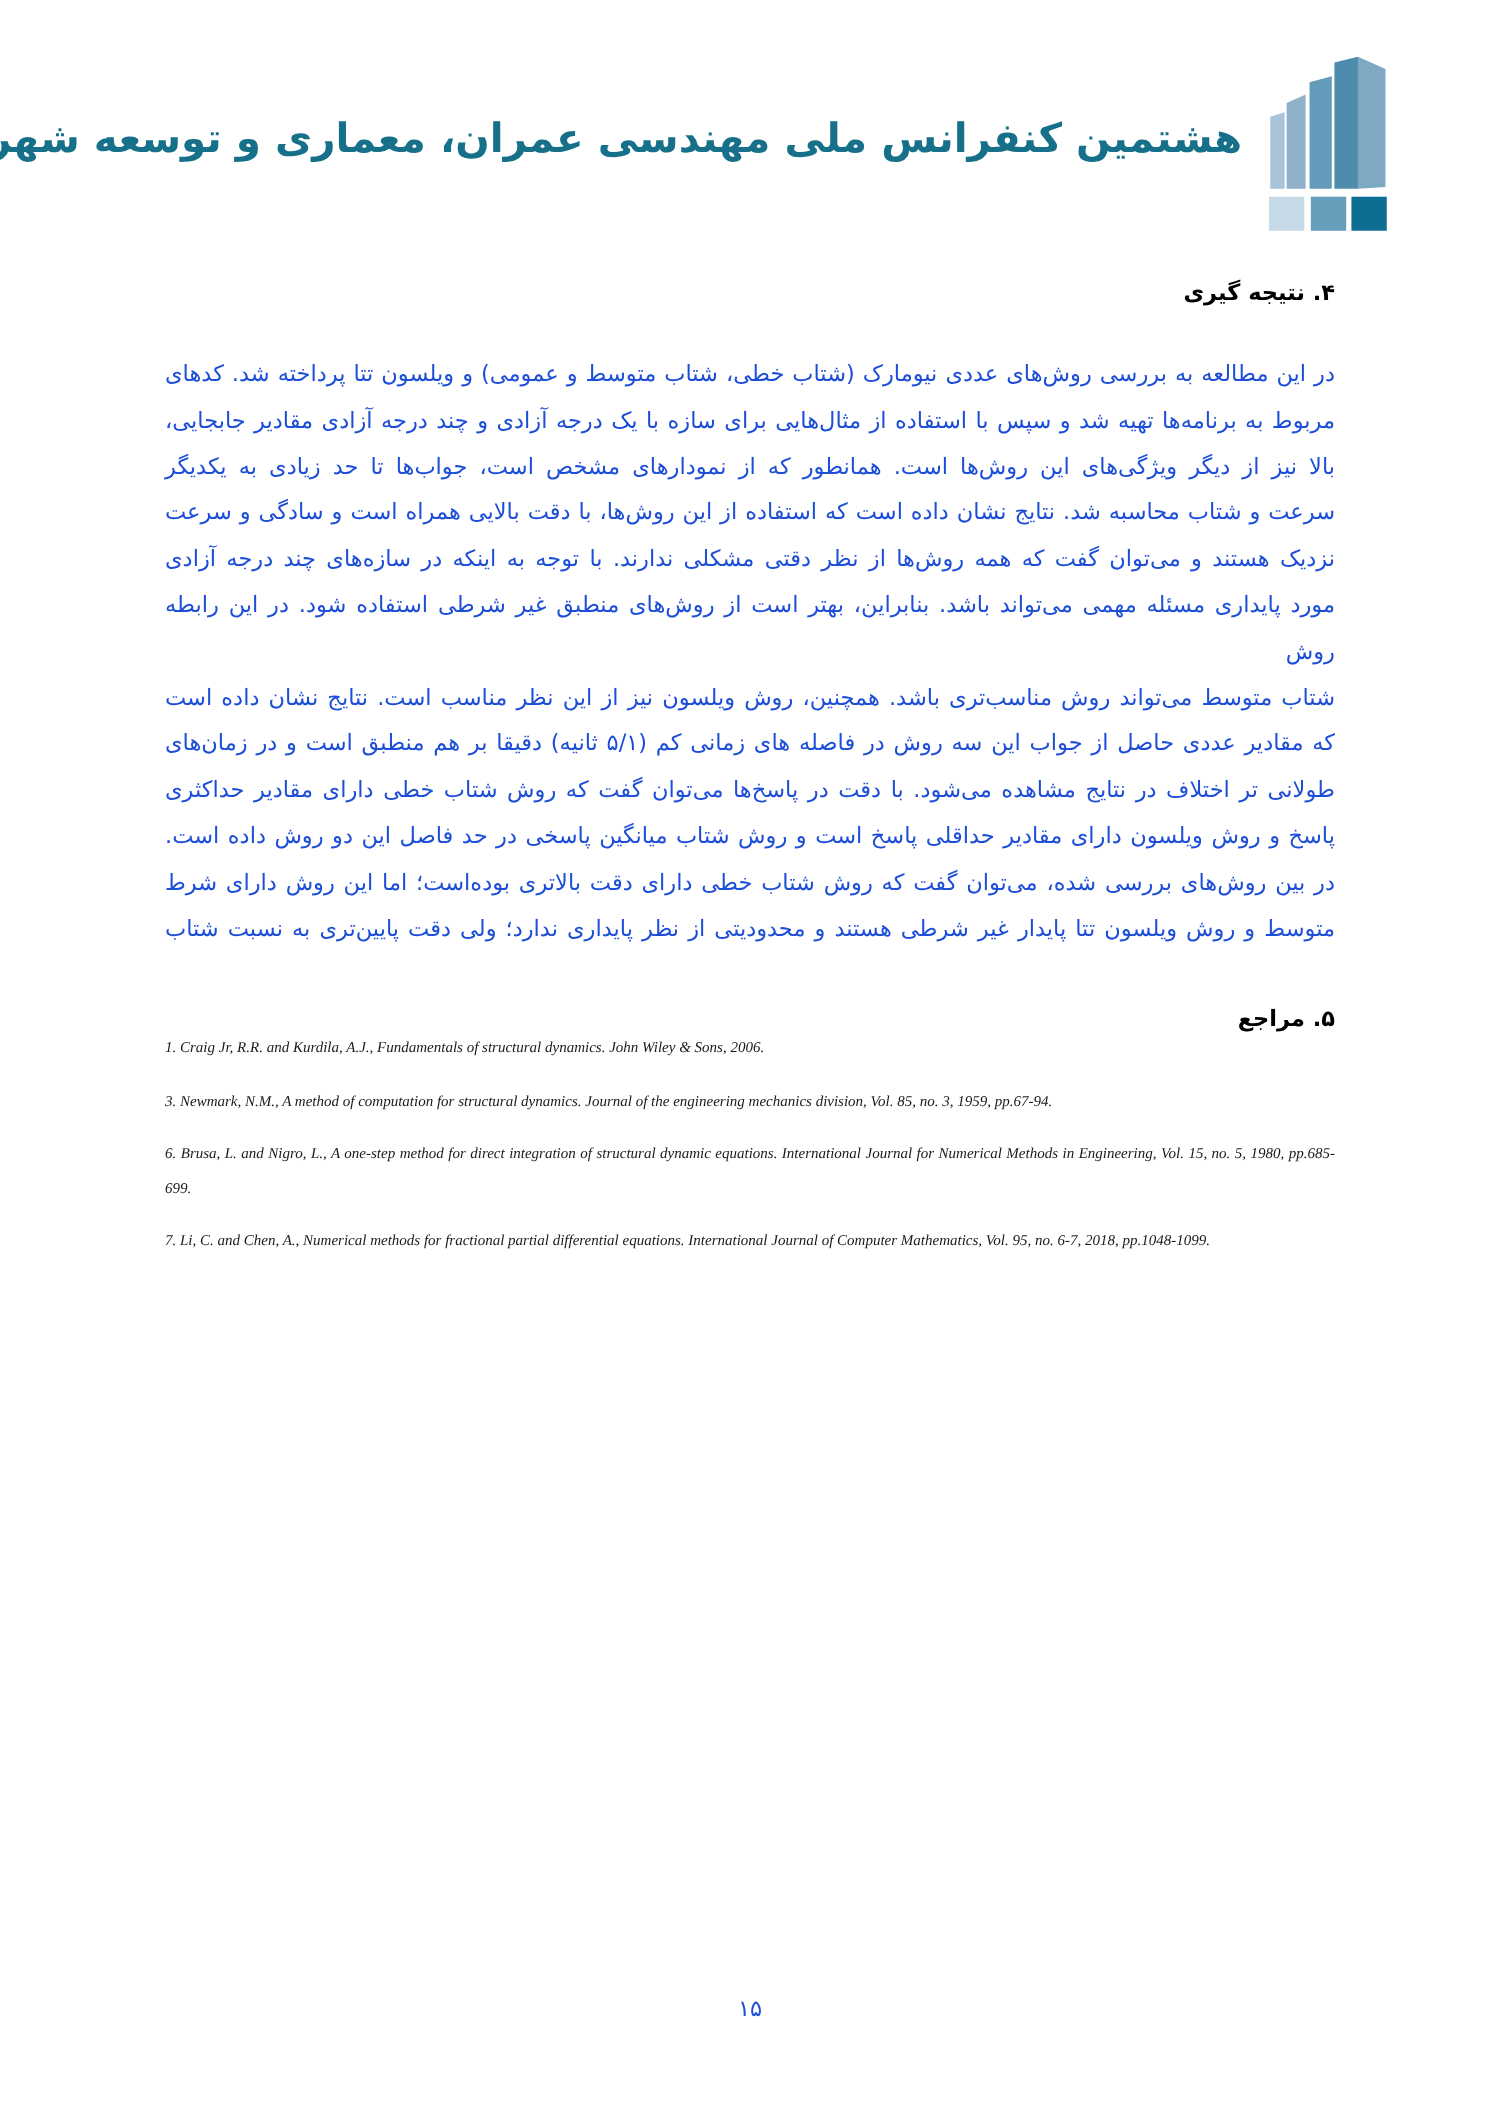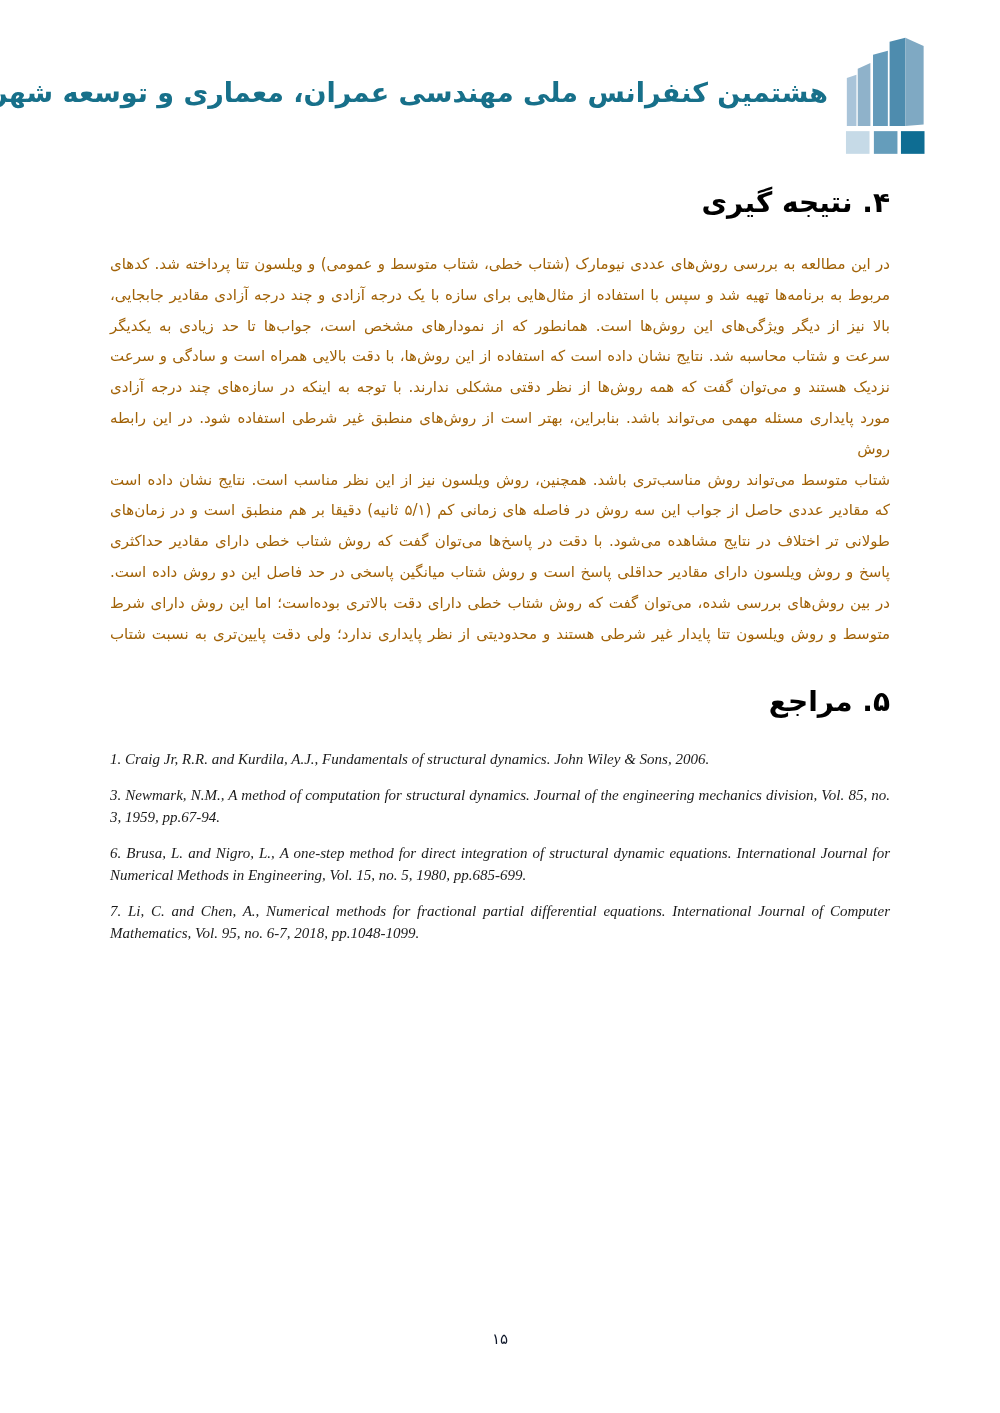--- a/index.html
+++ b/index.html
@@ -45,57 +45,57 @@
   
   .content {
     position: absolute;
     left: 110px;
     right: 110px;
     top: 186px;
   }
   .section-heading {
     direction: rtl;
     text-align: right;
-    font-size: 28px;
+    font-size: 15px;
     font-weight: bold;
     color: #000000;
   }
   .heading-conclusion { margin-bottom: 30px; }
-  .heading-references { margin-top: 36px; margin-bottom: 30px; }
+  .heading-references { margin-top: 36px; }
   .fa-paragraph { direction: rtl; }
   .fa-line {
     direction: rtl;
     font-size: 15px;
     line-height: 30.8px;
     text-align: justify;
     text-align-last: justify;
     text-justify: inter-word;
-    color: #a16207;
+    color: #1d4ed8;
   }
   .fa-line.last { text-align-last: right; }
   .references { direction: ltr; }
   .ref-item {
     direction: ltr;
     font-family: "Liberation Serif", serif;
     font-style: italic;
-    font-size: 15px;
+    font-size: 10px;
     line-height: 22.5px;
     text-align: justify;
     color: #1a1a1a;
     margin-bottom: 13px;
   }
   
   .page-number {
     position: absolute;
     top: 1330px;
     left: 0;
     right: 0;
     text-align: center;
     font-size: 15px;
-    color: #0f172a;
+    color: #1d4ed8;
     direction: rtl;
   }
 </style>
 </head>
 <body>
 
 <div class="page">
 
   <div class="header">
     <div class="logo">

